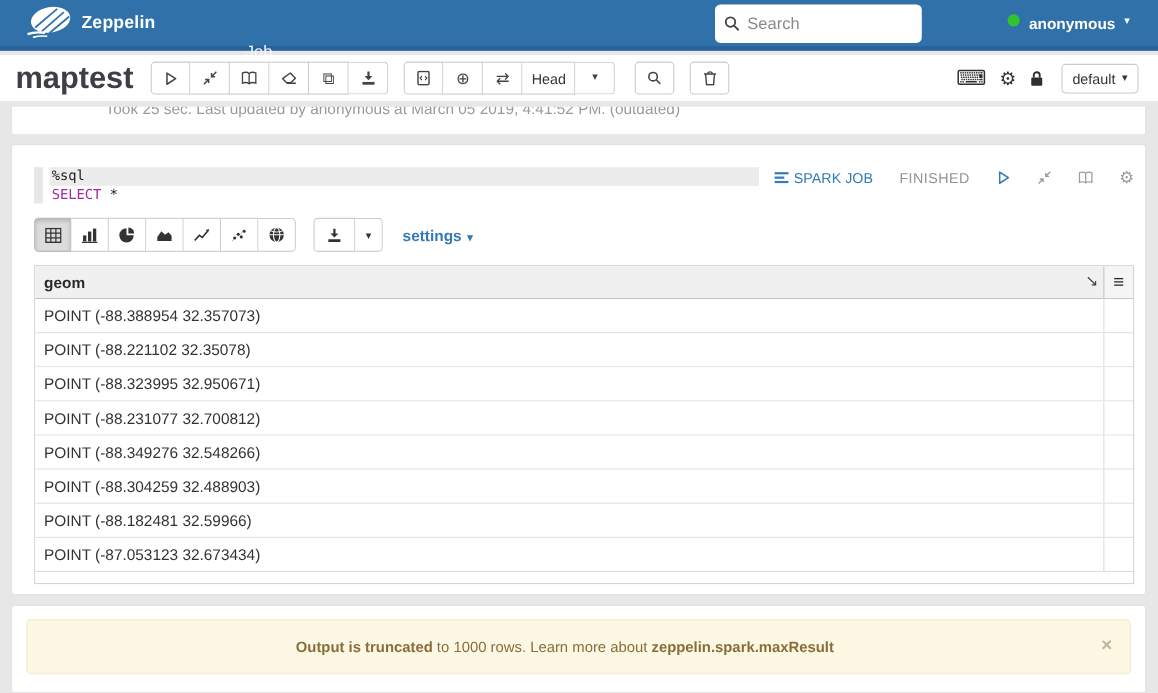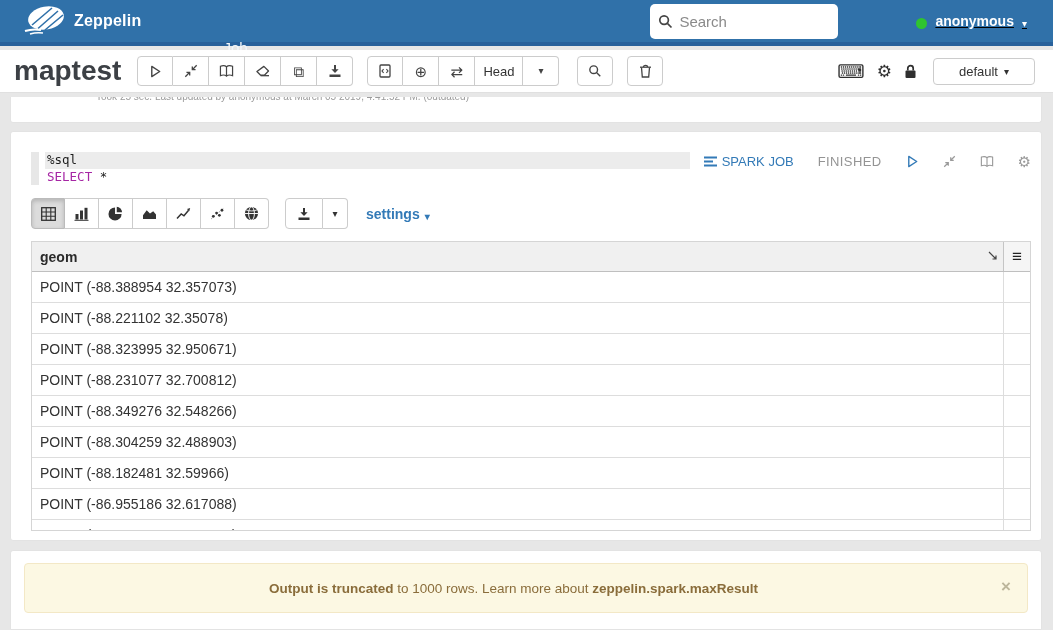--- a/index.html
+++ b/index.html
@@ -15,21 +15,21 @@
   .nav-links { display:flex; align-items:center; margin-left:57px; gap:36px;flex-direction:column; }
   .nav-link { color:#f2f7fb; font-size:15px; cursor:pointer; display:flex; align-items:center; gap:5px; }
   .nav-caret { font-size:10px; position:relative; top:1px; }
   .nav-spacer { flex:1; }
   .search-box { width:188px; height:35px; background:#fff; border-radius:5px; display:flex;
     align-items:center; padding:0 8px; margin-right:78px; }
   .search-box svg { flex:none; }
   .search-input { border:none; outline:none; width:140px; margin-left:6px; font-size:15px; color:#333;
     font-family:"Liberation Sans",sans-serif; }
   .search-input::placeholder { color:#8a8a8a; }
-  .user-menu { display:flex; align-items:flex-end; gap:8px; margin-right:26px; cursor:pointer;text-decoration:underline; }
+  .user-menu { display:flex; align-items:flex-start; gap:8px; margin-right:26px; cursor:pointer; }
   .status-dot { width:11px; height:11px; border-radius:50%; background:#2fc42f; }
   .user-name { color:#fff; font-size:14px; font-weight:bold; }
   .user-caret { color:#fff; font-size:10px; }
 
   
   #toolbar { position:absolute; top:50px; left:0; right:0; height:43px; background:#fff;
     display:flex; align-items:center; padding:0 14px; border-bottom:1px solid #e0e0e0; }
   .note-title { font-size:28px; font-weight:bold; color:#3c4045; margin-right:16px; line-height:1; }
   .btn-group { display:flex; }
   .tbtn { height:30px; min-width:36px; background:#fff; border:1px solid #ccc; display:flex;
@@ -39,31 +39,31 @@
   .btn-group .tbtn:last-child { border-radius:0 4px 4px 0; }
   .tbtn.single { border-radius:4px; }
   .tbtn .glyph { font-size:15px; line-height:1; }
   .head-label { font-size:13px; color:#333; }
   .gap14 { width:14px; } .gap18 { width:18px; }
   .toolbar-spacer { flex:1; }
   .right-icons { display:flex; align-items:center; gap:12px; margin-right:4px; }
   .ricon { color:#2f2f2f; cursor:pointer; display:flex; align-items:center; }
   .ricon .glyph { font-size:19px; line-height:1; }
   .interp-btn { border:1px solid #ccc; border-radius:4px; background:#fff; height:27px;
-    display:flex; align-items:center; gap:6px; padding:0 25px; font-size:13px; color:#333;
+    display:flex; align-items:center; gap:6px; padding:0 9px; font-size:13px; color:#333;
     cursor:pointer; margin-left:4px; }
   .interp-btn .caret { font-size:10px; color:#333; }
 
   
   #note { position:absolute; top:94px; left:0; right:0; bottom:0; overflow:hidden; }
   .card { background:#fff; border:1px solid #e3e3e3; border-radius:3px; margin:0 11px 0 10px; }
 
   .card-fragment { margin-top:3px; height:26px; overflow:hidden; position:relative;
     border-top:none; border-radius:0 0 3px 3px; }
-  .frag-text { position:absolute; top:-6px; left:85px; font-size:10px; color:#9a9a9a; white-space:nowrap; }
+  .frag-text { position:absolute; top:-6px; left:85px; font-size:14px; color:#9a9a9a; white-space:nowrap; }
 
   .card-paragraph { margin-top:8px; padding:20px 10px 9px 20px; }
   .para-head { display:flex; }
   .code-block { flex:1; border-left:8px solid #e7e7e7; padding-left:6px; margin-right:14px;
     font-family:"DejaVu Sans Mono", monospace; font-size:12.5px; line-height:16.5px; color:#1c1c1c; }
   .code-line { white-space:pre; padding-left:2px; }
   .code-line.active { background:#ececec; }
   .kw { color:#a626a4; }
   .para-controls { display:flex; align-items:center; gap:24px; padding-top:1px; height:18px; flex:none; }
   .job-link { display:flex; align-items:center; gap:5px; color:#337ab7; font-size:13px; cursor:pointer; }
@@ -405,24 +405,20 @@
         </div>
           <div class="trow">
           <div class="tcell">POINT (-88.304259 32.488903)</div>
           <div class="tstub"></div>
         </div>
           <div class="trow">
           <div class="tcell">POINT (-88.182481 32.59966)</div>
           <div class="tstub"></div>
         </div>
           <div class="trow">
-          <div class="tcell">POINT (-86.955186 32.617088)</div>
-          <div class="tstub"></div>
-        </div>
-          <div class="trow">
           <div class="tcell">POINT (-87.053123 32.673434)</div>
           <div class="tstub"></div>
         </div>
         </div>
     </div>
   </div>
 
   <div class="card card-alert">
     <div class="alert">
       <span>

